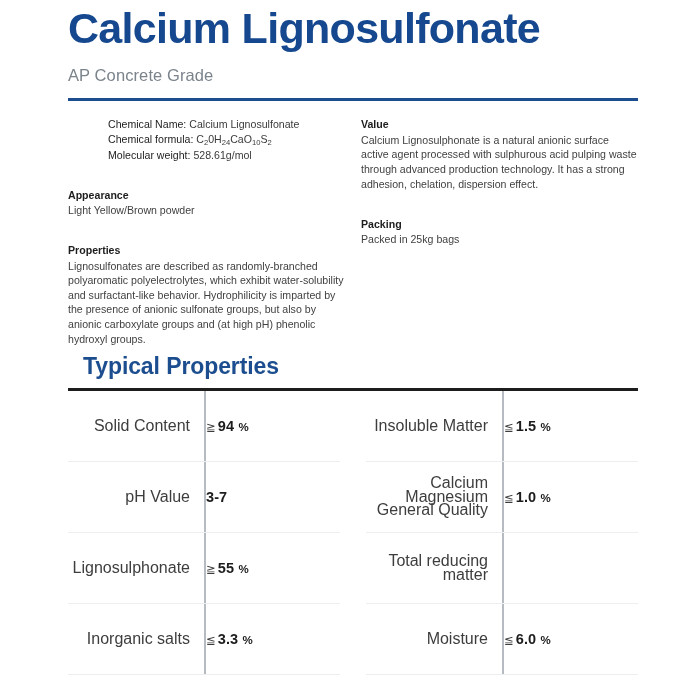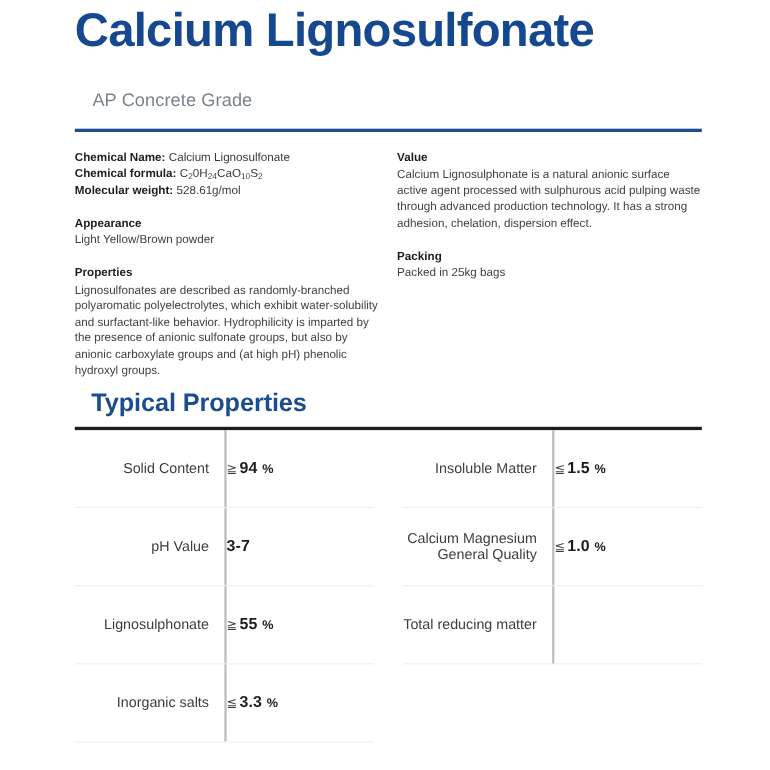--- a/index.html
+++ b/index.html
@@ -30,21 +30,21 @@
     margin: 0;
     padding-top: 2px;
     font-size: 43px;
     line-height: 52px;
     font-weight: bold;
     letter-spacing: -0.7px;
     color: #15488e;
     white-space: nowrap;
   }
   .doc-subtitle {
-    margin: 16px;
+    margin: 0;
     padding-top: 11px;
     font-size: 16.5px;
     line-height: 20px;
     font-weight: normal;
     color: #7b838b;
     letter-spacing: 0.1px;
   }
   .header-rule {
     margin-top: 13px;
     height: 3px;
@@ -59,32 +59,33 @@
   }
   .col-left { width: 277px; flex: 0 0 277px; }
   .col-right { width: 277px; flex: 0 0 277px; margin-left: 16px; }
 
   .kv-line {
     font-size: 10.6px;
     line-height: 14.6px;
     color: #3a3a3a;
   }
   .kv-line .k {
-    font-weight: bold;
+    font-weight: normal;
     color: #1d1d1d;
+    margin-left: 40px;
   }
   .kv-line sub {
     font-size: 7.6px;
     vertical-align: baseline;
     position: relative;
     top: 2.2px;
   }
 
   .sect {
-    margin-top: 15px;
+    margin-top: 25px;
   }
   .sect-title {
     font-size: 10.6px;
     line-height: 14.6px;
     font-weight: bold;
     color: #1d1d1d;
     margin: 0 0 1px 0;
   }
   .sect-body {
     font-size: 10.6px;
@@ -135,21 +136,21 @@
     height: 70px;
     border-bottom: 1px solid #eceef0;
     position: relative;
   }
   .prow .plabel {
     width: 136px;
     flex: 0 0 136px;
     box-sizing: border-box;
     padding-right: 14px;
     text-align: right;
-    font-size: 13px;
+    font-size: 16px;
     line-height: 13.6px;
     color: #3d3d3d;
   }
   .prow .pdivider {
     width: 2px;
     flex: 0 0 2px;
     align-self: stretch;
     background: #b5bbc0;
   }
   .prow .pvalue {
@@ -266,17 +267,22 @@
           </div>
           <div class="prow">
             <div class="plabel">Calcium Magnesium<br>General Quality</div>
             <div class="pdivider"></div>
             <div class="pvalue"><span class="op">≦</span><span>1.0</span><span class="unit"> %</span></div>
           </div>
           <div class="prow">
             <div class="plabel">Total reducing matter</div>
             <div class="pdivider"></div>
           </div>
+          <div class="prow">
+            <div class="plabel">Moisture</div>
+            <div class="pdivider"></div>
+            <div class="pvalue"><span class="op">≦</span><span>6.0</span><span class="unit"> %</span></div>
+          </div>
         </div>
     </div>
   </div>
 
 </div>
 
 </body></html>

